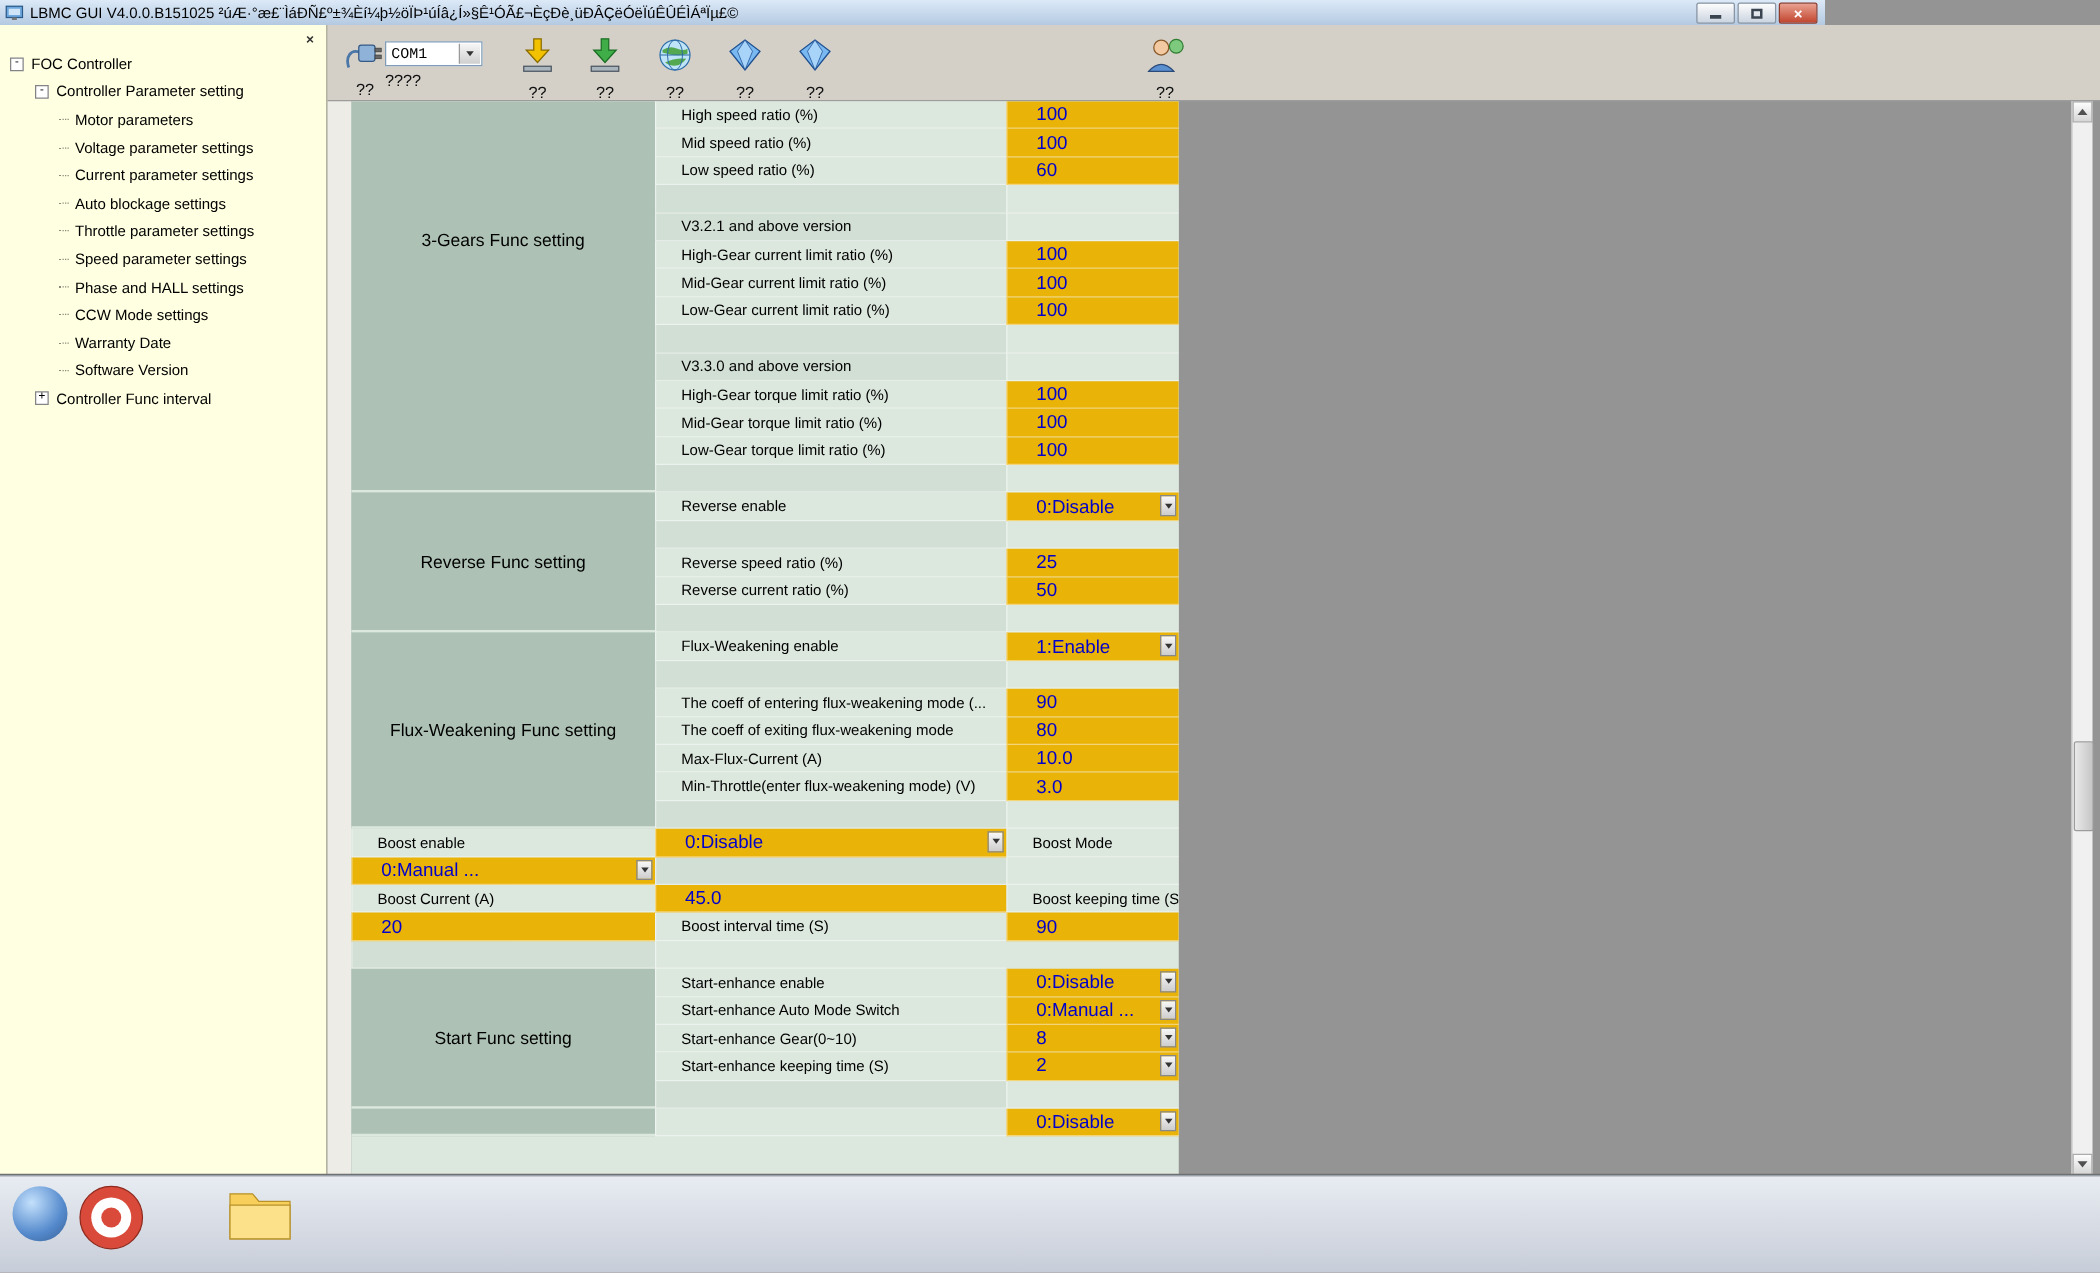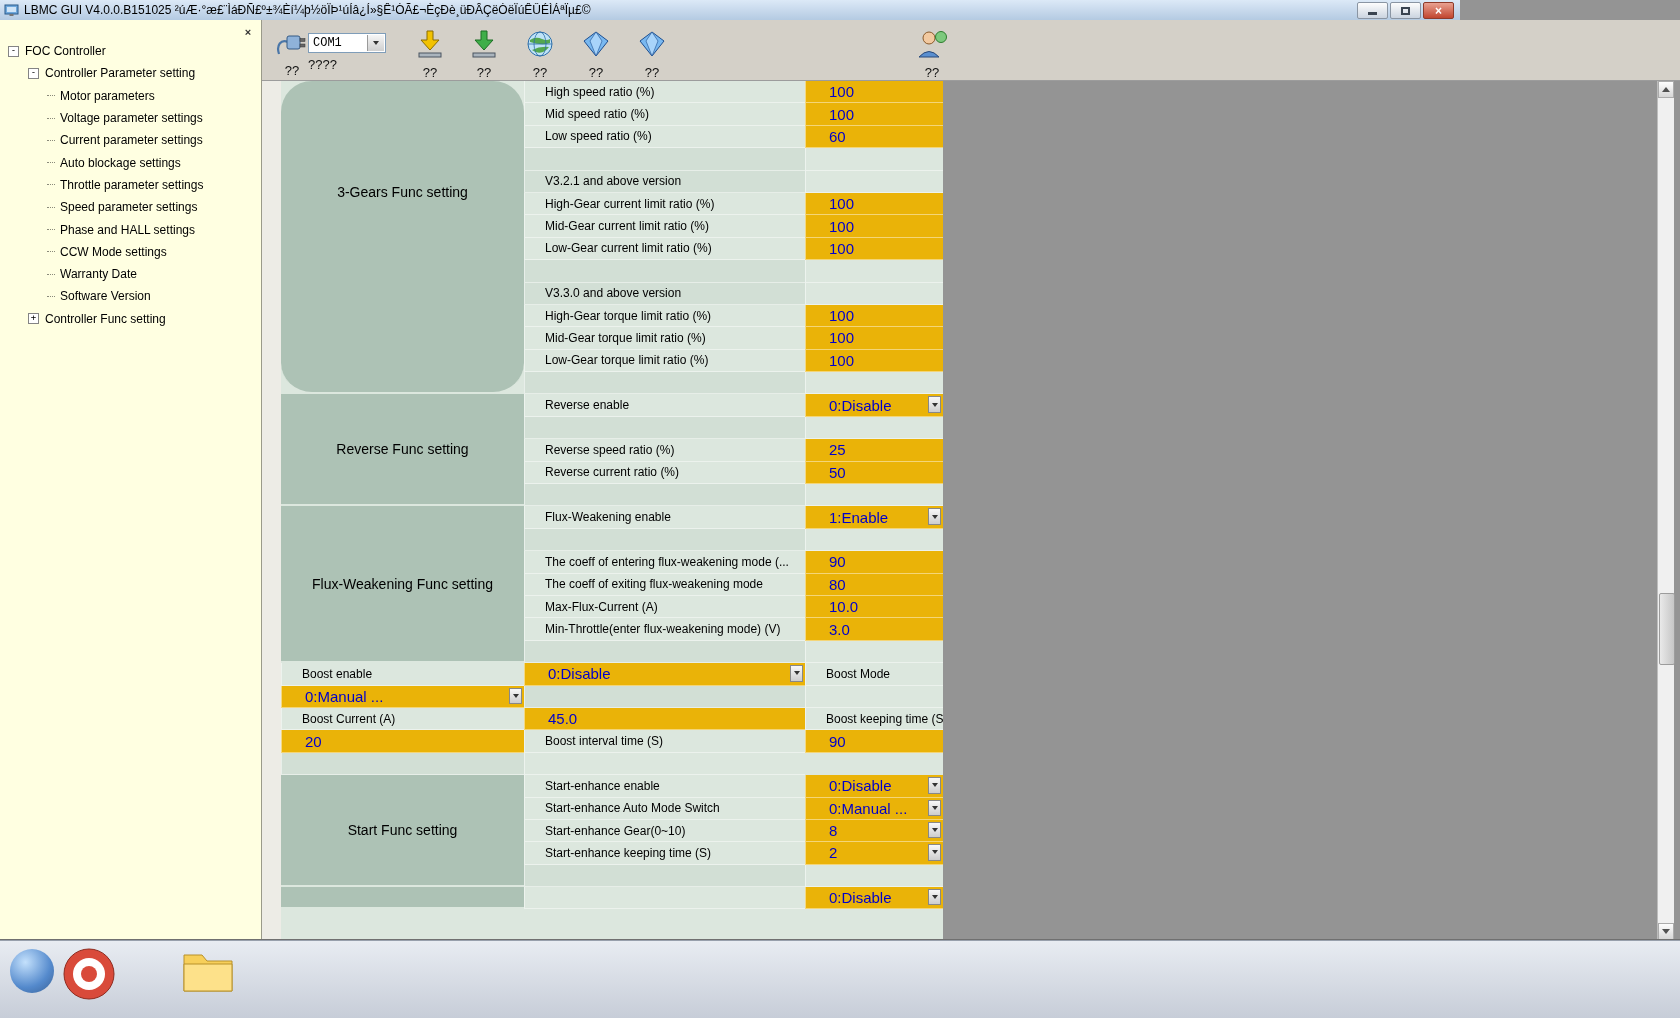--- a/index.html
+++ b/index.html
@@ -160,21 +160,21 @@
       <span>CCW Mode settings</span>
     </div>
     <div class="tree-item lvl2 leaf">
       <span>Warranty Date</span>
     </div>
     <div class="tree-item lvl2 leaf">
       <span>Software Version</span>
     </div>
     <div class="tree-item lvl1">
       <span class="tbox">+</span>
-      <span>Controller Func setting</span>
+      <span>Controller Func interval</span>
     </div>
   </div>
 
   <div class="toolbar">
 
     <div class="tb-item" style="left:8px;">
       <span>
         <svg width="32" height="28" viewBox="0 0 32 28">
           <path d="M3 25 C0 16 5 10 12 13" fill="none" stroke="#4A76A8" stroke-width="2.2"></path>
           <rect x="11" y="7" width="13" height="13" rx="2" fill="#8FB2D9" stroke="#355A85"></rect>
@@ -257,21 +257,21 @@
       <span class="tb-label">??</span>
     </div>
   </div>
 
   <div class="content">
     <div class="gutter"></div>
 
     <div class="table">
 
       <div class="section">
-        <div class="group-cell" style="grid-row:1 / span 14; padding-bottom:90px;border-radius:31px;">3-Gears Func setting</div>
+        <div class="group-cell" style="grid-row:1 / span 14; padding-bottom:90px;">3-Gears Func setting</div>
         <div class="cell lbl">High speed ratio (%)</div>
         <div class="cell val">100</div>
         <div class="cell lbl">Mid speed ratio (%)</div>
         <div class="cell val">100</div>
         <div class="cell lbl">Low speed ratio (%)</div>
         <div class="cell val">60</div>
         <div class="cell lbl sp"></div>
         <div class="cell val spv"></div>
         <div class="cell lbl hdr">V3.2.1 and above version</div>
         <div class="cell val hdrv"></div>

